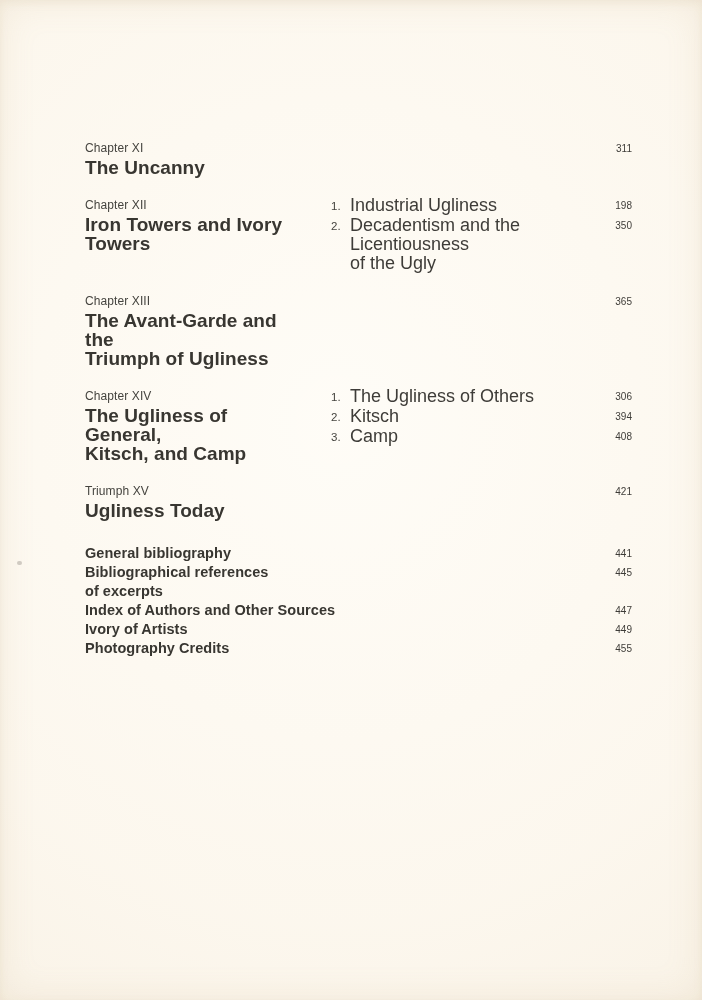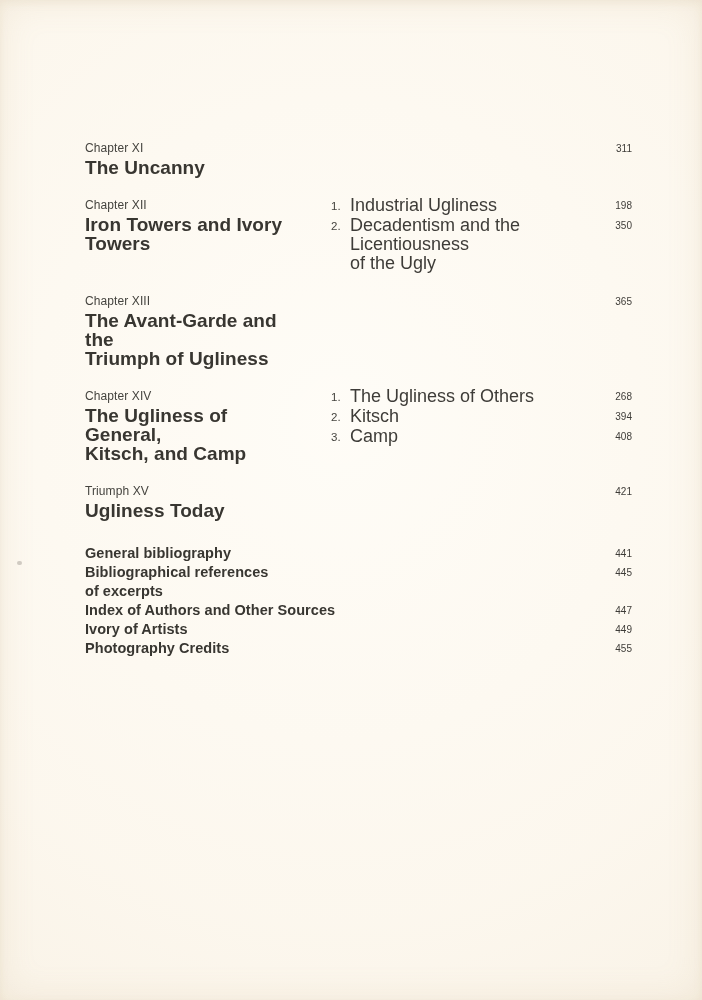--- a/index.html
+++ b/index.html
@@ -168,21 +168,21 @@
     <div class="toc-block">
       <div class="left-col">
         <div class="chapter-label">Chapter XIV</div>
         <div class="chapter-title">The Ugliness of General,
 Kitsch, and Camp</div>
       </div>
       <div class="entries-col">
         <div class="entry-row">
           <span class="entry-num">1.</span>
           <span class="entry-title">The Ugliness of Others</span>
-          <span class="page-num">268</span>
+          <span class="page-num">306</span>
         </div>
         <div class="entry-row">
           <span class="entry-num">2.</span>
           <span class="entry-title">Kitsch</span>
           <span class="page-num">394</span>
         </div>
         <div class="entry-row">
           <span class="entry-num">3.</span>
           <span class="entry-title">Camp</span>
           <span class="page-num">408</span>

